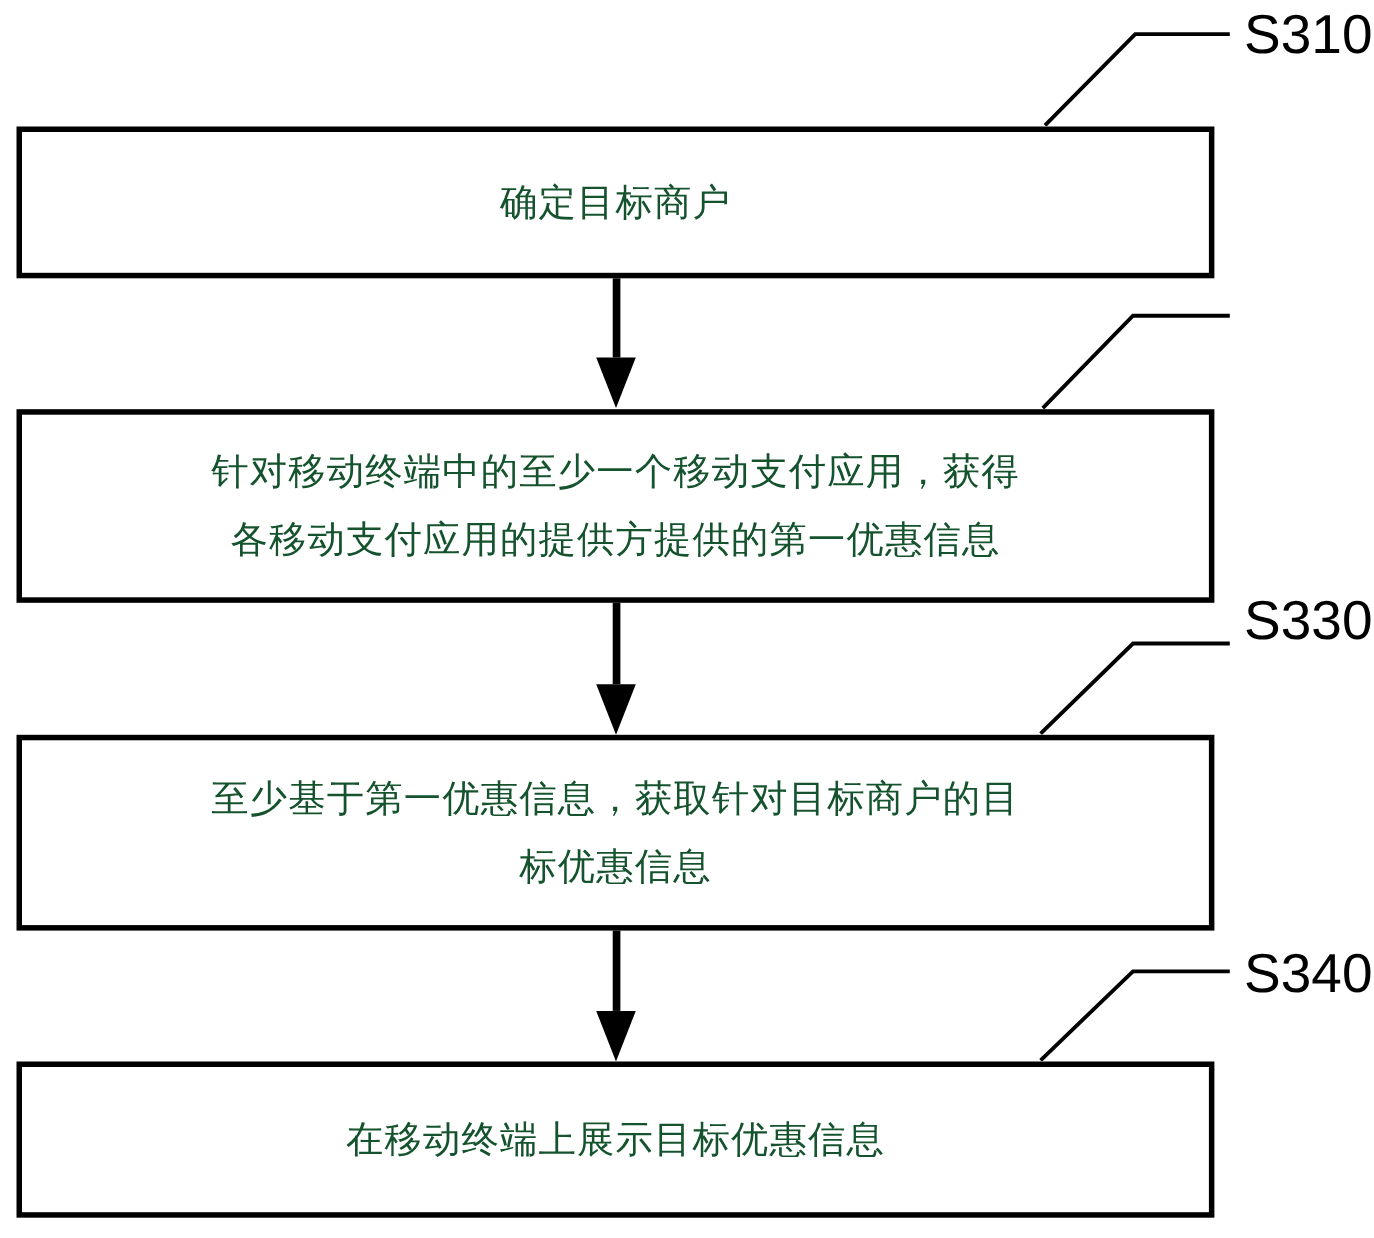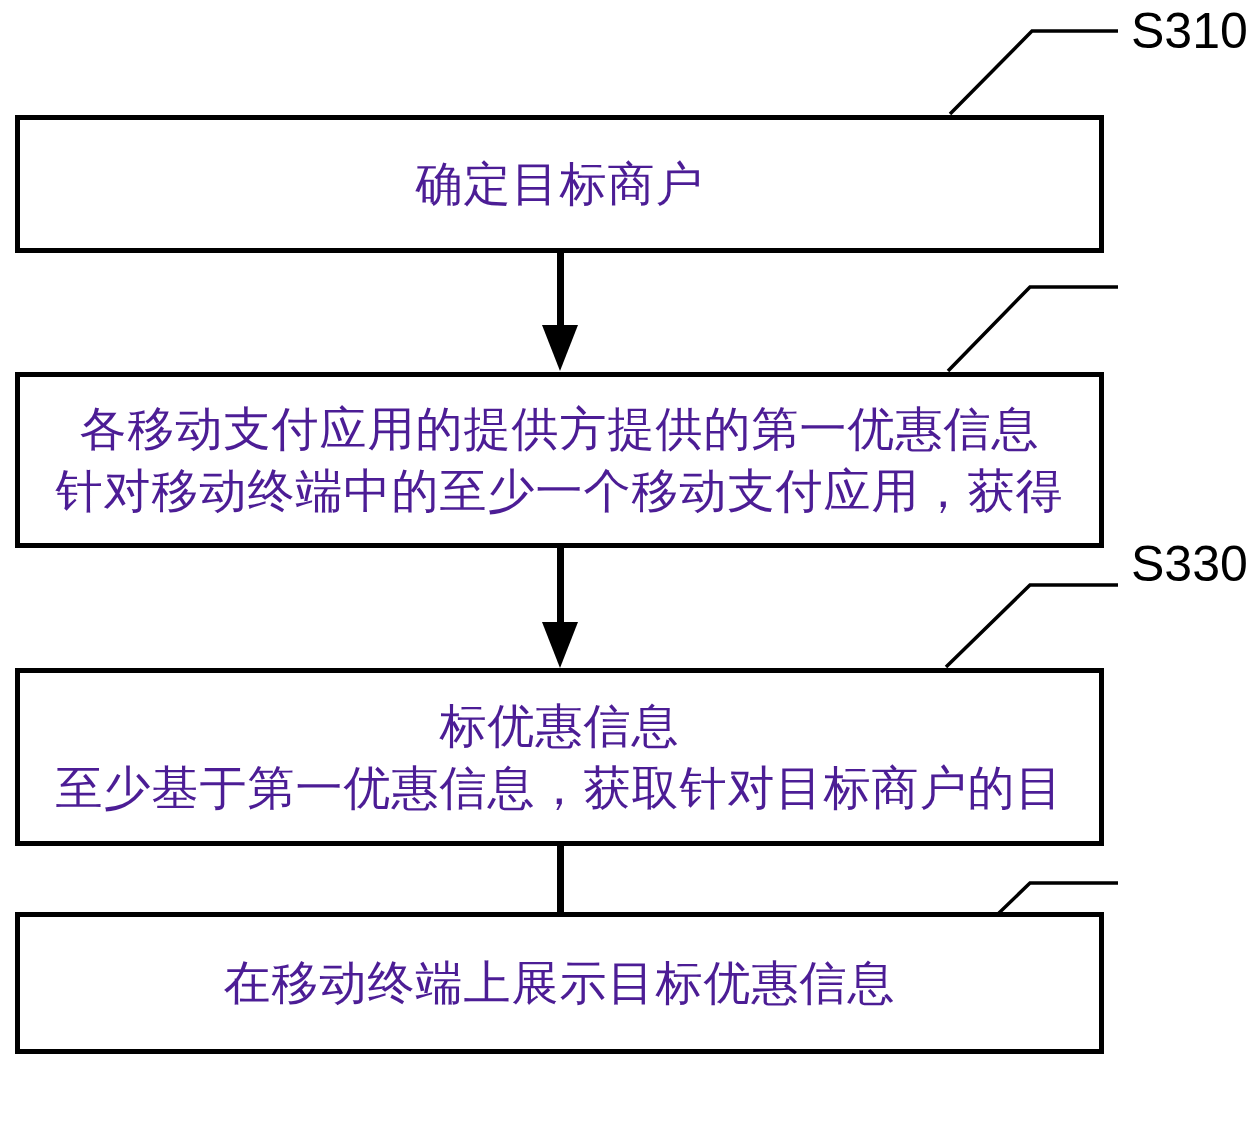--- a/index.html
+++ b/index.html
@@ -29,23 +29,23 @@
     width: 1089px;
     box-sizing: border-box;
     border: 5px solid #000000;
     background: #ffffff;
     display: flex;
     flex-direction: column;
     justify-content: center;
     align-items: center;
   }
   .step-line {
-    font-size: 47px;
+    font-size: 34px;
     line-height: 62px;
-    color: #4c1d95;
+    color: #14532d;
     letter-spacing: 1px;
     white-space: nowrap;
     text-align: left;
   }
   .step-label {
     position: absolute;
     left: 1131px;
     width: 112px;
     height: 52px;
     font-family: "Liberation Sans", sans-serif;
@@ -78,41 +78,42 @@
 
   <svg class="callout-overlay" viewBox="0 0 1249 1125" xmlns="http://www.w3.org/2000/svg">
     <polyline points="950,114 1032,31 1118,31" fill="none" stroke="#000000" stroke-width="3.5"></polyline>
     <polyline points="948,371 1030,287 1118,287" fill="none" stroke="#000000" stroke-width="3.5"></polyline>
     <polyline points="946,667 1030,585 1118,585" fill="none" stroke="#000000" stroke-width="3.5"></polyline>
     <polyline points="946,964 1030,883 1118,883" fill="none" stroke="#000000" stroke-width="3.5"></polyline>
   </svg>
 
   <div class="step-label" style="top:5px">S310</div>
   <div class="step-label" style="top:538px">S330</div>
+  <div class="step-label" style="top:859px">S340</div>
 
   <div class="step-box" style="top:115px;height:138px">
     <div class="step-line">确定目标商户</div>
   </div>
 
   <div class="arrow-shaft" style="top:253px;height:72px"></div>
   <div class="arrow-head" style="top:325px"></div>
 
   <div class="step-box" style="top:372px;height:176px">
+    <div class="step-line">针对移动终端中的至少一个移动支付应用，获得</div>
     <div class="step-line">各移动支付应用的提供方提供的第一优惠信息</div>
-    <div class="step-line">针对移动终端中的至少一个移动支付应用，获得</div>
   </div>
 
   <div class="arrow-shaft" style="top:548px;height:74px"></div>
   <div class="arrow-head" style="top:622px"></div>
 
   <div class="step-box" style="top:668px;height:178px">
+    <div class="step-line">至少基于第一优惠信息，获取针对目标商户的目</div>
     <div class="step-line">标优惠信息</div>
-    <div class="step-line">至少基于第一优惠信息，获取针对目标商户的目</div>
   </div>
 
   <div class="arrow-shaft" style="top:846px;height:73px"></div>
   <div class="arrow-head" style="top:919px"></div>
 
-  <div class="step-box" style="top:912px;height:142px">
+  <div class="step-box" style="top:965px;height:142px">
     <div class="step-line">在移动终端上展示目标优惠信息</div>
   </div>
 
 </div>
 
 </body></html>

